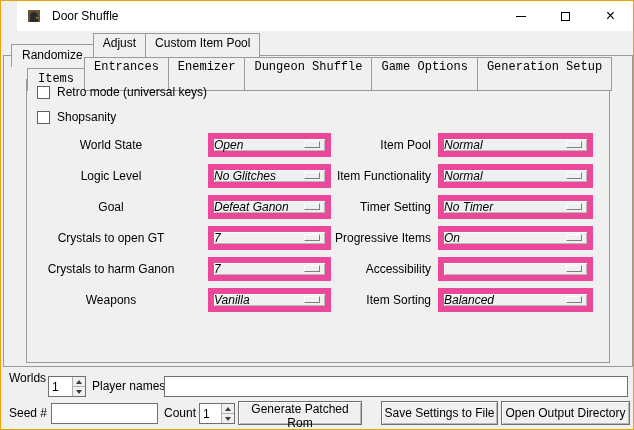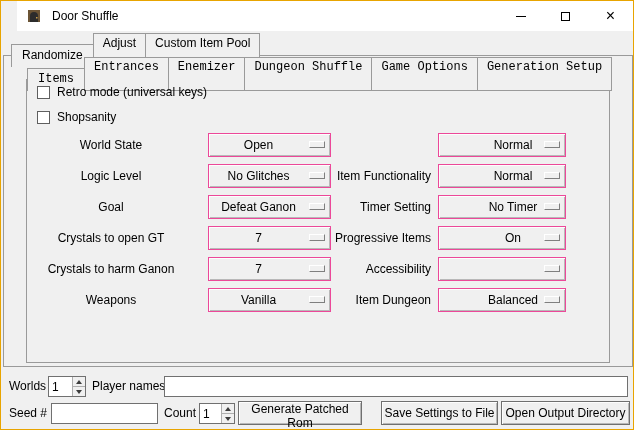--- a/index.html
+++ b/index.html
@@ -33,24 +33,24 @@
   .inner-pane { position:absolute; top:78px; left:25px; width:584px; height:284px;
     border:1px solid #9a9a9a; background:var(--window-bg,#f0f0f0); z-index:1; }
   
   .check-row { position:absolute; left:36px; display:flex; align-items:center; gap:7px; height:16px; z-index:8; }
   .checkbox { width:13px; height:13px; background:var(--entry-bg,#fff); border:1px solid #5f5f5f; flex:0 0 auto; }
   
   .opt-label { position:absolute; height:24px; line-height:24px; z-index:8; }
   .opt-label.left  { left:20px;  width:180px; text-align:center; }
   .opt-label.right { left:295px; width:135px; text-align:right; }
   .dd { position:absolute; height:24px; background:var(--control-bg,#f0f0f0);
-    border:1px solid #ec4899; box-shadow:inset 1px 1px 0 #fdfdfd, inset -1px -1px 0 #b8b8b8;
-    display:flex; align-items:center; justify-content:center; padding-right:22px; z-index:8; cursor:default; }
+    border:6px solid #ec4899; box-shadow:inset 1px 1px 0 #fdfdfd, inset -1px -1px 0 #b8b8b8;
+    display:flex; align-items:center; justify-content:flex-start; padding-right:22px; z-index:8; cursor:default;font-style:italic; }
   .dd.left  { left:207px; width:123px; }
-  .dd.right { left:437px; width:128px;padding-left:44px; }
+  .dd.right { left:437px; width:155px; }
   .dd-ind { position:absolute; right:5px; top:50%; margin-top:-4px; width:16px; height:7px;
     background:var(--control-bg,#f0f0f0);
     border-top:1px solid #ffffff; border-left:1px solid #ffffff;
     border-right:1px solid #7f7f7f; border-bottom:1px solid #7f7f7f; }
   
   .blabel { position:absolute; height:22px; line-height:22px; z-index:8; }
   .entry { position:absolute; height:21px; border:1px solid #707070; background:var(--entry-bg,#fff);
     font:inherit; padding:0 4px; outline:none; z-index:8; }
   .spinbox { position:absolute; height:21px; display:flex; border:1px solid #707070;
     background:var(--entry-bg,#fff); z-index:8; }
@@ -146,20 +146,21 @@
     <span>7</span>
     <span class="dd-ind"></span>
   </div>
 
   <span class="opt-label left" style="top:287px">Weapons</span>
   <div class="dd left" style="top:287px">
     <span>Vanilla</span>
     <span class="dd-ind"></span>
   </div>
 
+  <span class="opt-label right" style="top:132px">Item Pool</span>
   <div class="dd right" style="top:132px">
     <span>Normal</span>
     <span class="dd-ind"></span>
   </div>
 
   <span class="opt-label right" style="top:163px">Item Functionality</span>
   <div class="dd right" style="top:163px">
     <span>Normal</span>
     <span class="dd-ind"></span>
   </div>
@@ -174,27 +175,27 @@
   <div class="dd right" style="top:225px">
     <span>On</span>
     <span class="dd-ind"></span>
   </div>
 
   <span class="opt-label right" style="top:256px">Accessibility</span>
   <div class="dd right" style="top:256px">
     <span class="dd-ind"></span>
   </div>
 
-  <span class="opt-label right" style="top:287px">Item Dungeon</span>
+  <span class="opt-label right" style="top:287px">Item Sorting</span>
   <div class="dd right" style="top:287px">
     <span>Balanced</span>
     <span class="dd-ind"></span>
   </div>
 
-  <span class="blabel" style="left:8px; top:374px">Worlds</span>
+  <span class="blabel" style="left:8px; top:366px">Worlds</span>
   <div class="spinbox" style="left:47px; top:375px; width:38px">
     <input class="spin-input" value="1" style="">
     <div class="spin-arrows">
       <div class="spin-btn">
           <span class="tri-up"></span>
         </div>
       <div class="spin-btn">
           <span class="tri-down"></span>
         </div>
     </div>

